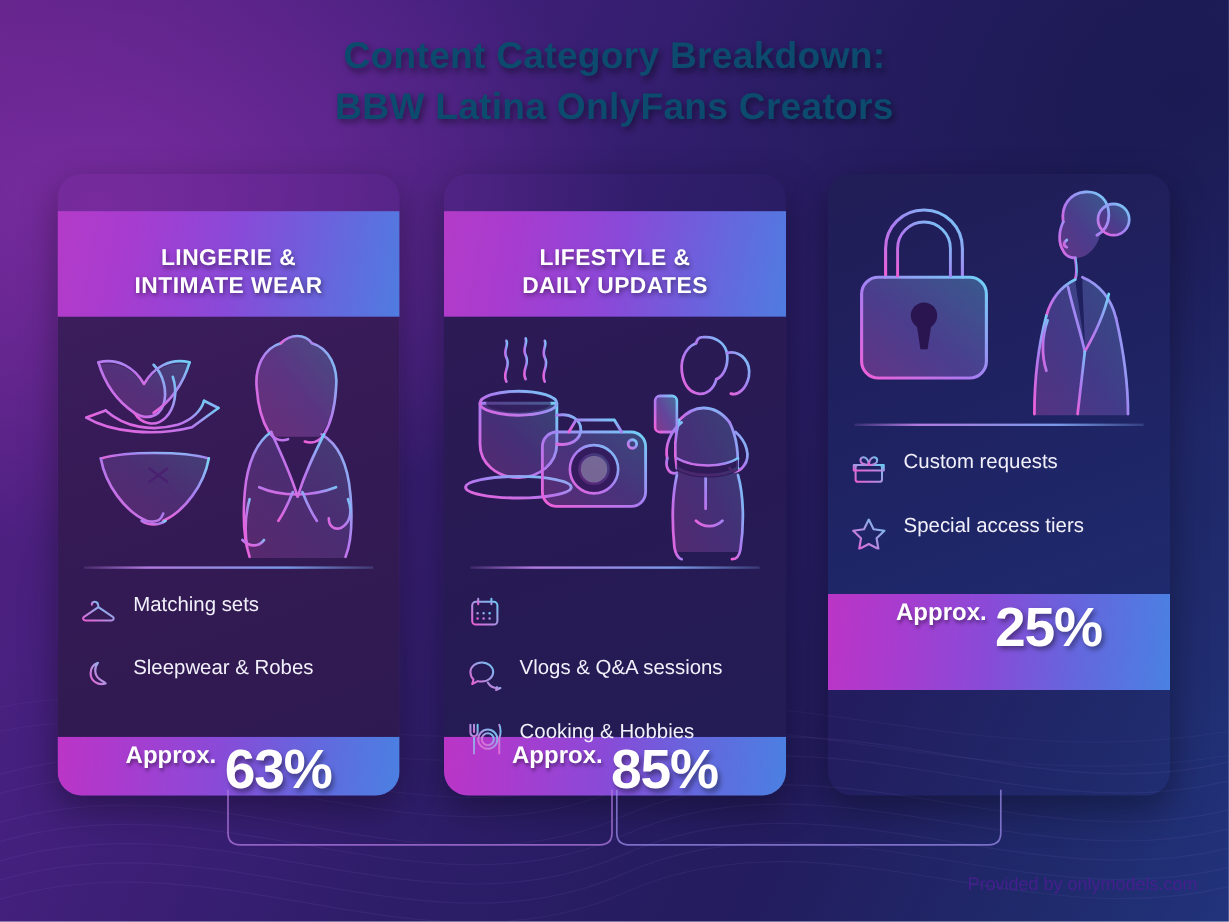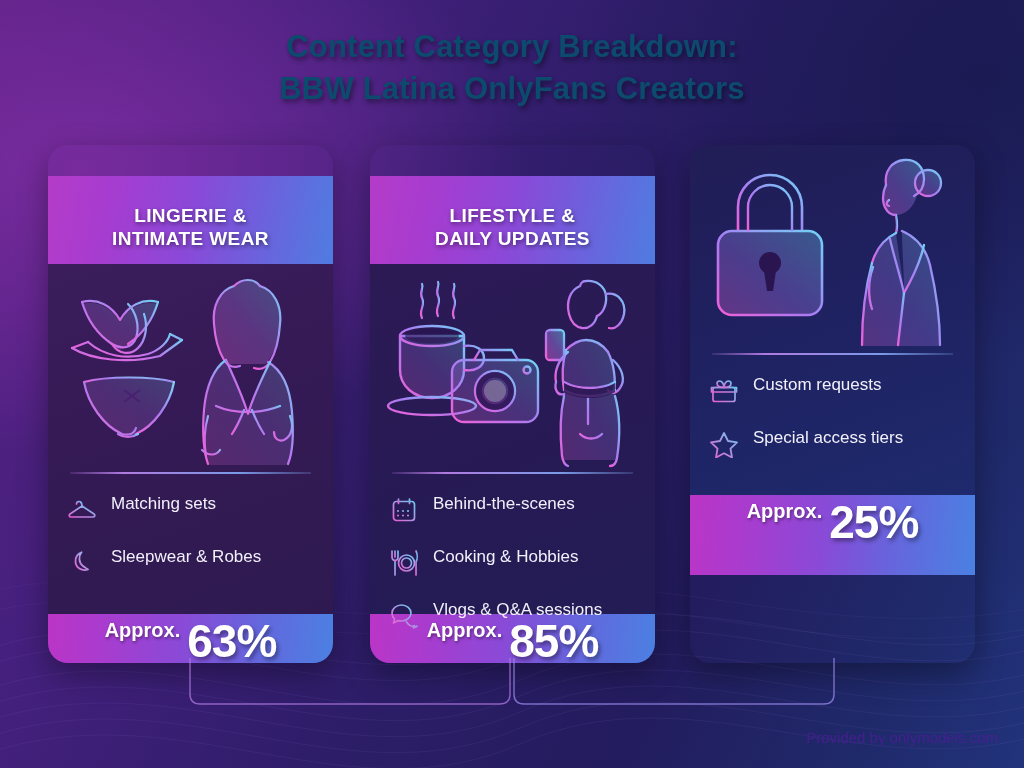--- a/index.html
+++ b/index.html
@@ -335,59 +335,58 @@
                 </defs>
               <rect x="3.5" y="5.5" width="21" height="19" rx="3"></rect>
               <path d="M3.5,11 L24.5,11"></path>
               <path d="M8.5,3 L8.5,7.5 M19.5,3 L19.5,7.5"></path>
               <g stroke-width="2.1" stroke-linecap="round">
                 <path d="M8,15 L8.01,15 M13,15 L13.01,15 M18,15 L18.01,15 M8,19.5 L8.01,19.5 M13,19.5 L13.01,19.5 M18,19.5 L18.01,19.5"></path>
               </g>
             </svg>
           </span>
 
-          <span class="li-label">Behind-the-scenes</span>
+        </div>
+
+        <div class="list-item">
+          <span class="li-icon">
+            <svg width="30" height="28" viewBox="0 0 30 28" fill="none" stroke="url(#gi5)" stroke-width="1.7" stroke-linecap="round" stroke-linejoin="round">
+              <defs>
+                  <linearGradient id="gi5" x1="0" y1="1" x2="1" y2="0">
+                    <stop offset="0" stop-color="#e95fd2"></stop>
+                    <stop offset="1" stop-color="#6cc8f2"></stop>
+                  </linearGradient>
+                </defs>
+              <path d="M3,11 C3,6.6 7.3,3 12.5,3 C17.7,3 22,6.6 22,11 C22,15.4 17.7,19 12.5,19 C11.3,19 10.2,18.9 9.2,18.6 L4.5,21 L5.6,17.2 C3.9,15.6 3,13.4 3,11Z"></path>
+              <path d="M17.5,19.8 C19,22.6 22.2,24.5 25.9,24.5 C26.6,24.5 27.3,24.4 28,24.3 L24.4,26 L25.2,23.6"></path>
+              <g stroke-width="2.2" stroke-linecap="round">
+                <path d="M8.5,11 L8.51,11 M12.5,11 L12.51,11 M16.5,11 L16.51,11"></path>
+              </g>
+            </svg>
+          </span>
+          <span class="li-label">Vlogs &amp; Q&amp;A sessions</span>
         </div>
 
         <div class="list-item">
           <span class="li-icon">
             <svg width="30" height="30" viewBox="0 0 30 30" fill="none" stroke="url(#gi6)" stroke-width="1.7" stroke-linecap="round" stroke-linejoin="round">
               <defs>
                   <linearGradient id="gi6" x1="0" y1="1" x2="1" y2="0">
                     <stop offset="0" stop-color="#e95fd2"></stop>
                     <stop offset="1" stop-color="#6cc8f2"></stop>
                   </linearGradient>
                 </defs>
               <path d="M3,3 L3,9 C3,11 4.2,12.4 6,12.6 L6,27"></path>
               <path d="M6,3 L6,9 M9,3 L9,9 C9,11 7.8,12.4 6,12.6"></path>
               <circle cx="17.5" cy="15" r="8"></circle>
               <circle cx="17.5" cy="15" r="5"></circle>
               <path d="M27,3 C28.5,6 28.5,11 27,14 L27,27"></path>
             </svg>
           </span>
           <span class="li-label">Cooking &amp; Hobbies</span>
-        </div>
-
-        <div class="list-item">
-          <span class="li-icon">
-            <svg width="30" height="28" viewBox="0 0 30 28" fill="none" stroke="url(#gi5)" stroke-width="1.7" stroke-linecap="round" stroke-linejoin="round">
-              <defs>
-                  <linearGradient id="gi5" x1="0" y1="1" x2="1" y2="0">
-                    <stop offset="0" stop-color="#e95fd2"></stop>
-                    <stop offset="1" stop-color="#6cc8f2"></stop>
-                  </linearGradient>
-                </defs>
-              <path d="M3,11 C3,6.6 7.3,3 12.5,3 C17.7,3 22,6.6 22,11 C22,15.4 17.7,19 12.5,19 C11.3,19 10.2,18.9 9.2,18.6 L4.5,21 L5.6,17.2 C3.9,15.6 3,13.4 3,11Z"></path>
-              <path d="M17.5,19.8 C19,22.6 22.2,24.5 25.9,24.5 C26.6,24.5 27.3,24.4 28,24.3 L24.4,26 L25.2,23.6"></path>
-              <g stroke-width="2.2" stroke-linecap="round">
-                <path d="M8.5,11 L8.51,11 M12.5,11 L12.51,11 M16.5,11 L16.51,11"></path>
-              </g>
-            </svg>
-          </span>
-          <span class="li-label">Vlogs &amp; Q&amp;A sessions</span>
         </div>
 
       </div>
     </div>
     <div class="card-foot">
       <span class="foot-approx">Approx.</span>
       <span class="foot-pct">85%</span>
     </div>
   </div>
 

